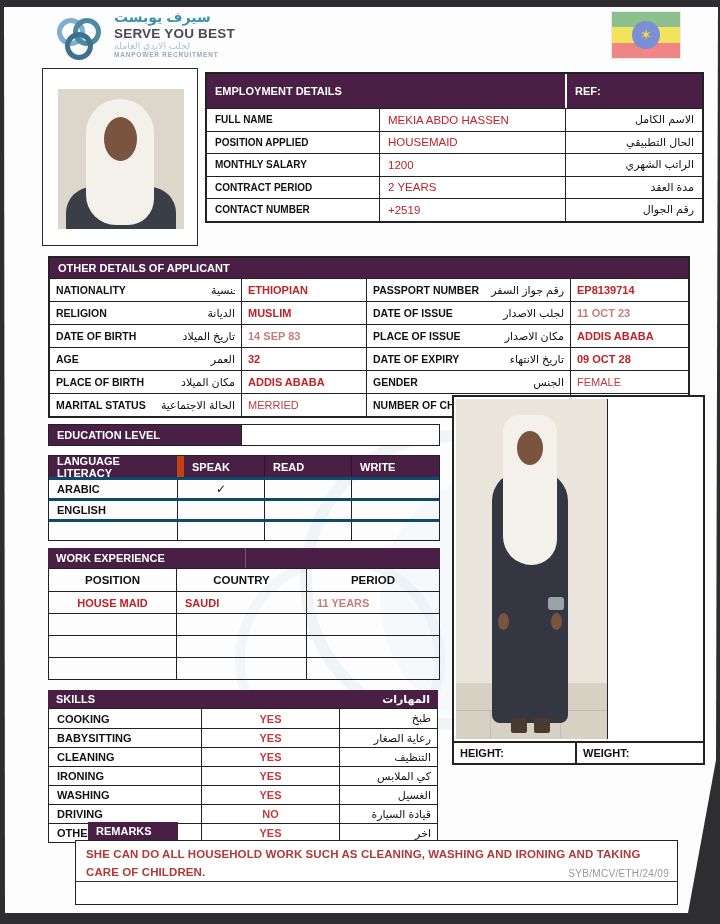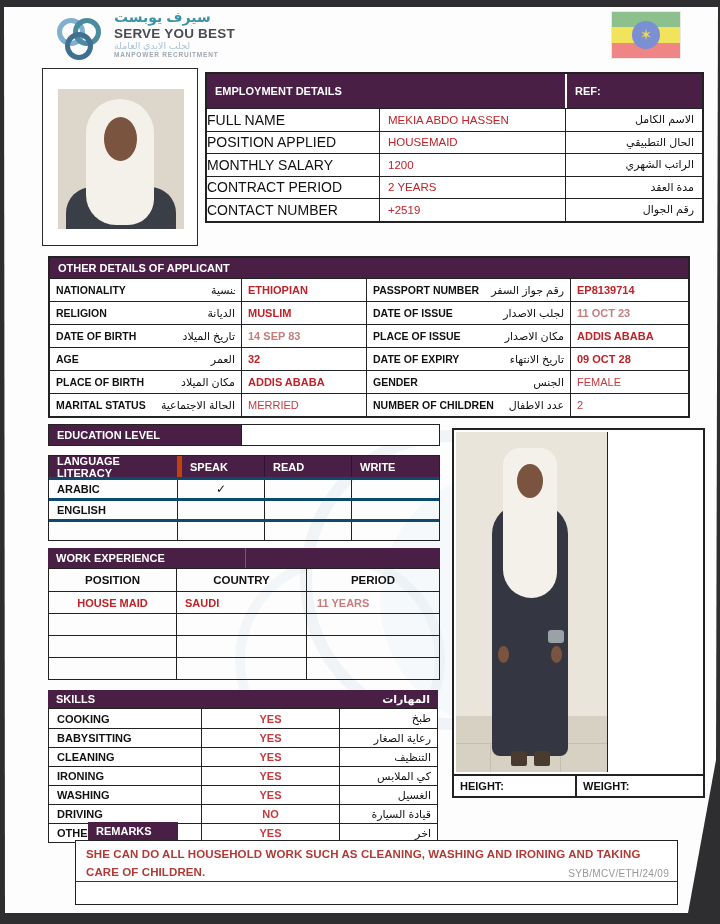--- a/index.html
+++ b/index.html
@@ -42,21 +42,21 @@
 
   
   .pbar{background:#4a1f45;color:#fff;font-weight:700;font-size:11px;display:flex;align-items:center;padding:0 8px}
 
   
   .emp{left:205px;top:72px;width:499px;border:2px solid #222;background:#fff}
   .emp .hrow{display:flex;height:34px}
   .emp .ht{width:358px;background:#4a1f45;color:#fff;font-weight:700;font-size:11px;display:flex;align-items:center;padding:0 8px}
   .emp .hr{flex:1;background:#4a1f45;color:#fff;font-weight:700;font-size:11px;display:flex;align-items:center;padding:0 8px;border-left:2px solid #fff}
   .emp .drow{display:flex;height:22.5px;border-top:1px solid #222}
-  .emp .c1{width:172px;display:flex;align-items:center;padding:0 0;font-size:14px;font-weight:400}
+  .emp .c1{width:172px;display:flex;align-items:center;padding:0 8px;font-size:10px;font-weight:700}
   .emp .c2{width:186px;border-left:1px solid #222;display:flex;align-items:center;padding:0 8px;color:#bf2228;font-weight:400;font-size:11.5px}
   .emp .c3{flex:1;border-left:1px solid #222;display:flex;align-items:center;justify-content:flex-end;padding:0 8px;font-size:11px}
 
   
   .other{left:48px;top:256px;width:642px;border:2px solid #222;background:#fff}
   .other .hdr{height:20px}
   .orow{display:flex;height:23px;border-top:1px solid #222}
   .oc1{width:191px;display:flex;justify-content:space-between;align-items:center;padding:0 6px}
   .oc2{width:125px;border-left:1px solid #222;display:flex;align-items:center;padding:0 6px}
   .oc3{width:204px;border-left:1px solid #222;display:flex;justify-content:space-between;align-items:center;padding:0 6px}
@@ -70,21 +70,21 @@
 
   
   .edu{left:48px;top:424px;width:392px;height:22px;border:1px solid #222;display:flex;background:#fff}
   .edu .p{width:192px;height:100%}
   .edu .v{flex:1;border-left:1px solid #222;background:#fff}
 
   
   .lang{left:48px;top:455px;width:392px;border:1px solid #222}
   .lh{display:flex;height:21px;background:#4a1f45;color:#fff;font-weight:700;font-size:11px}
   .lh div{display:flex;align-items:center;padding:0 8px}
-  .lh .h1{width:128px}.lh .h2{width:87px;border-left:5px solid #c2410c}.lh .h3{width:87px;border-left:1px solid #30142e}.lh .h4{flex:1;border-left:1px solid #30142e}
+  .lh .h1{width:128px}.lh .h2{width:87px;border-left:7px solid #c2410c}.lh .h3{width:87px;border-left:1px solid #30142e}.lh .h4{flex:1;border-left:1px solid #30142e}
   .lr{display:flex;height:21px;border-top:3px solid #0c4a6e}
   .lc1{width:128px;display:flex;align-items:center;padding:0 8px;font-size:11px;font-weight:600}
   .lc2,.lc3{width:87px;border-left:1px solid #222;display:flex;align-items:center;justify-content:center;font-size:12px}
   .lc4{flex:1;border-left:1px solid #222}
 
   
   .wbar{left:48px;top:548px;width:392px;height:20px}
   .wbar .seam{position:absolute;left:197px;top:0;height:100%;border-left:1px solid rgba(255,255,255,.25)}
   .work{left:48px;top:568px;width:392px;border:1px solid #222}
   .wh{display:flex;height:22px;font-weight:700;font-size:11.5px}
@@ -98,21 +98,21 @@
   
   .sbar{left:48px;top:690px;width:390px;height:18px;justify-content:space-between}
   .skills{left:48px;top:708px;width:390px;border:1px solid #222;background:#fff}
   .sr{display:flex;height:19px;border-top:1px solid #222}
   .sr:first-child{border-top:none}
   .sc1{width:152px;display:flex;align-items:center;padding:0 8px;font-size:11px;font-weight:600}
   .sc2{width:138px;border-left:1px solid #222;display:flex;align-items:center;justify-content:center;color:#c23b3f;font-weight:700;font-size:11px}
   .sc3{flex:1;border-left:1px solid #222;display:flex;align-items:center;justify-content:flex-end;padding:0 6px;font-size:11px}
 
   
-  .panel{left:452px;top:428px;width:253px;height:370px;border:2px solid #222;background:#fff}
+  .panel{left:452px;top:395px;width:253px;height:370px;border:2px solid #222;background:#fff}
   .photo2{position:absolute;left:2px;top:2px;width:152px;height:340px;background:#eae5da;border-right:1.5px solid #222;overflow:hidden}
   .photo2 .floor{position:absolute;bottom:0;width:100%;height:56px;background:#d7d1c3}
   .photo2 .tl-h{position:absolute;bottom:28px;width:100%;border-top:1px solid #c4beb0}
   .photo2 .tl-v1{position:absolute;bottom:0;left:34px;height:28px;border-left:1px solid #c4beb0}
   .photo2 .tl-v2{position:absolute;bottom:0;left:104px;height:28px;border-left:1px solid #c4beb0}
   .photo2 .abaya{position:absolute;left:36px;top:72px;width:76px;height:252px;background:#343741;border-radius:30px 30px 8px 8px}
   .photo2 .hij{position:absolute;left:47px;top:16px;width:54px;height:150px;background:#f3f1ea;border-radius:27px 27px 40px 45px}
   .photo2 .face{position:absolute;left:61px;top:32px;width:26px;height:34px;background:#7a543e;border-radius:50%}
   .photo2 .cuff{position:absolute;left:92px;top:198px;width:16px;height:13px;background:#9aa2a8;border-radius:3px}
   .photo2 .handL{position:absolute;left:42px;top:214px;width:11px;height:17px;background:#7a543e;border-radius:50%}

